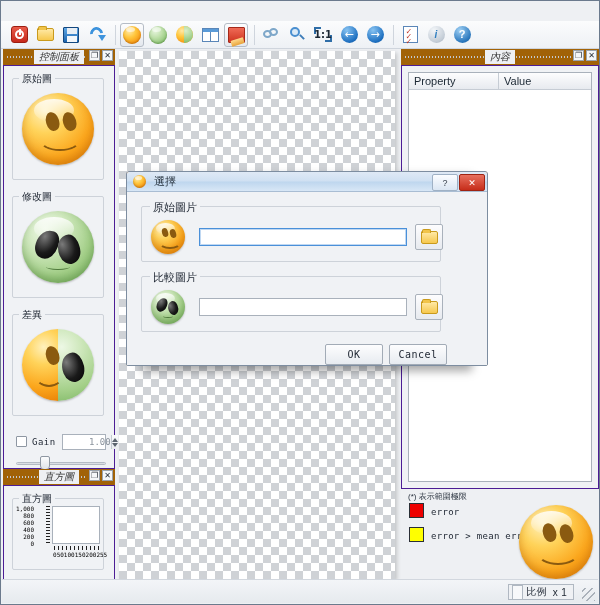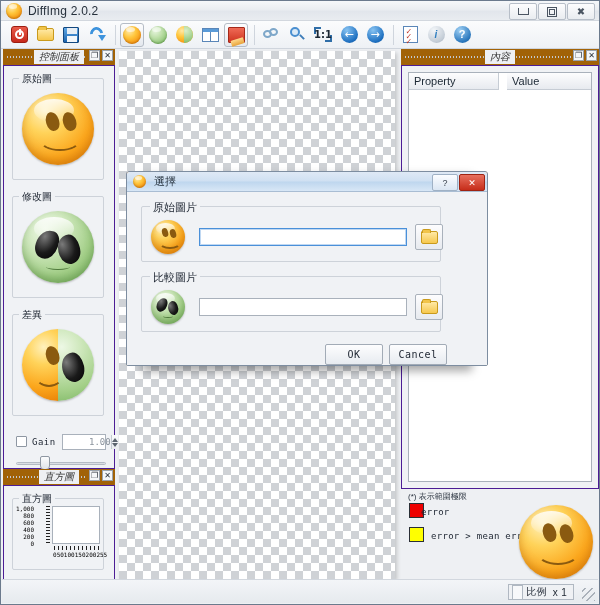--- a/index.html
+++ b/index.html
@@ -414,35 +414,20 @@
     display:flex;align-items:center;justify-content:center;
     font-family:"DejaVu Sans Mono",monospace;font-size:10px;color:#1c2430;box-sizing:border-box;
     letter-spacing:.5px;
   }
 </style>
 </head>
 <body>
 
 <div class="app">
 
-  <div class="titlebar">
-    <div class="tb-icon smiley"></div>
-    <div class="app-title">DiffImg 2.0.2</div>
-    <div class="wbtns">
-      <div class="wbtn">
-          <b class="glyph-min"></b>
-        </div>
-      <div class="wbtn">
-          <b class="glyph-max"></b>
-        </div>
-      <div class="wbtn">
-          <b class="glyph-close">✖</b>
-        </div>
-    </div>
-  </div>
 
   <div class="toolbar">
     <div class="tbtn">
         <span class="ic-power">
           <i></i>
         </span>
       </div>
     <div class="tbtn">
         <span class="ic-folder"></span>
       </div>
@@ -631,30 +616,30 @@
       <div class="lbl">內容</div>
       <div class="dock-btns">
         <div class="dock-btn">❐</div>
         <div class="dock-btn">✕</div>
       </div>
     </div>
     <div class="panel-body">
       <div class="proptable">
         <div class="thead">
           <div class="th" style="width:90px;">Property</div>
-          <div class="th" style="flex:1;margin-left:8px;">Value</div>
+          <div class="th" style="flex:1;">Value</div>
         </div>
       </div>
     </div>
   </div>
 
   <div class="legendarea">
     <div class="legend-note">(*) 表示範圍極限</div>
     <div class="swatch" style="left:8px;top:12px;background:#ee0000;"></div>
-    <div class="legend-lbl" style="left:20px;top:16px;">error</div>
+    <div class="legend-lbl" style="left:30px;top:16px;">error</div>
     <div class="swatch" style="left:8px;top:36px;background:#ffff00;"></div>
     <div class="legend-lbl" style="left:30px;top:40px;">error &gt; mean error</div>
     <div class="bigface">
       <div class="face orange" style="width:74px;height:74px;">
         <div class="gloss"></div>
         <div class="eye-o" style="left:32%;top:24%;"></div>
         <div class="eye-o" style="left:56%;top:26%;"></div>
         <div class="mouth-o"></div>
       </div>
     </div>

